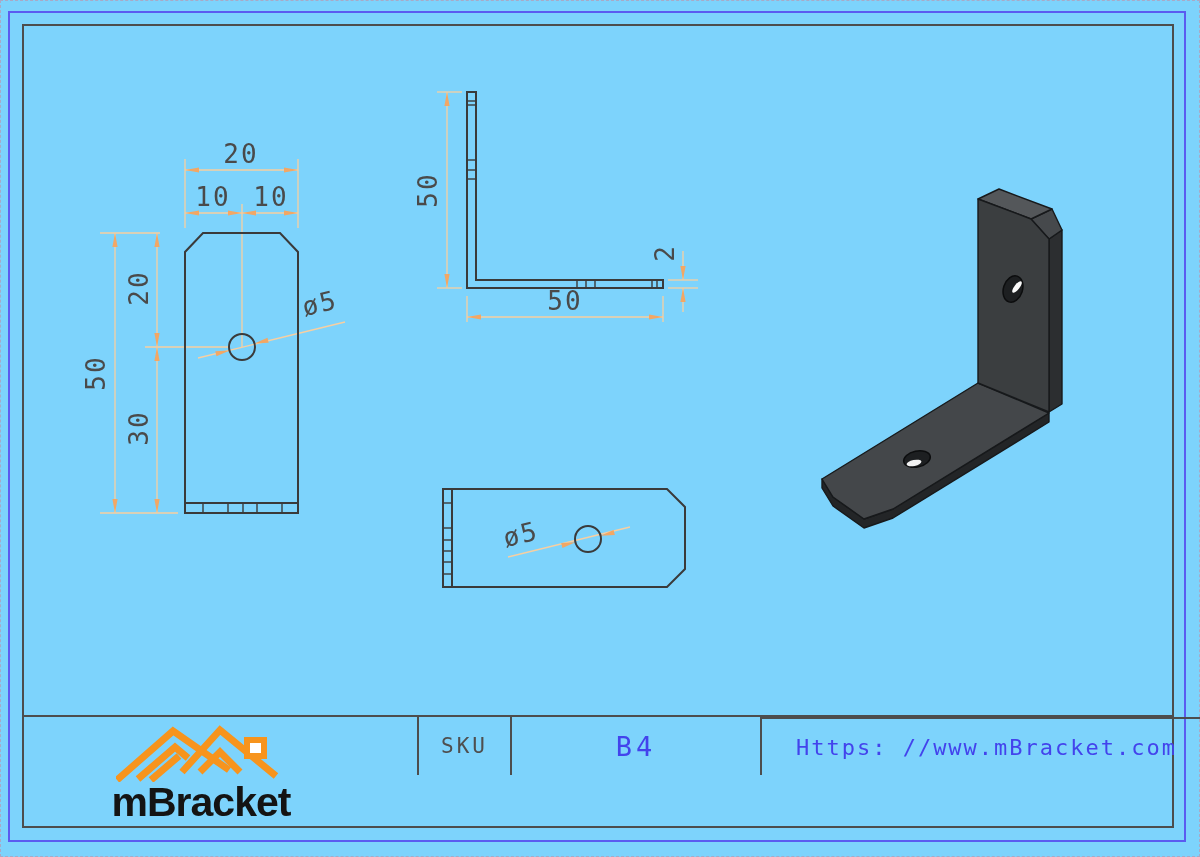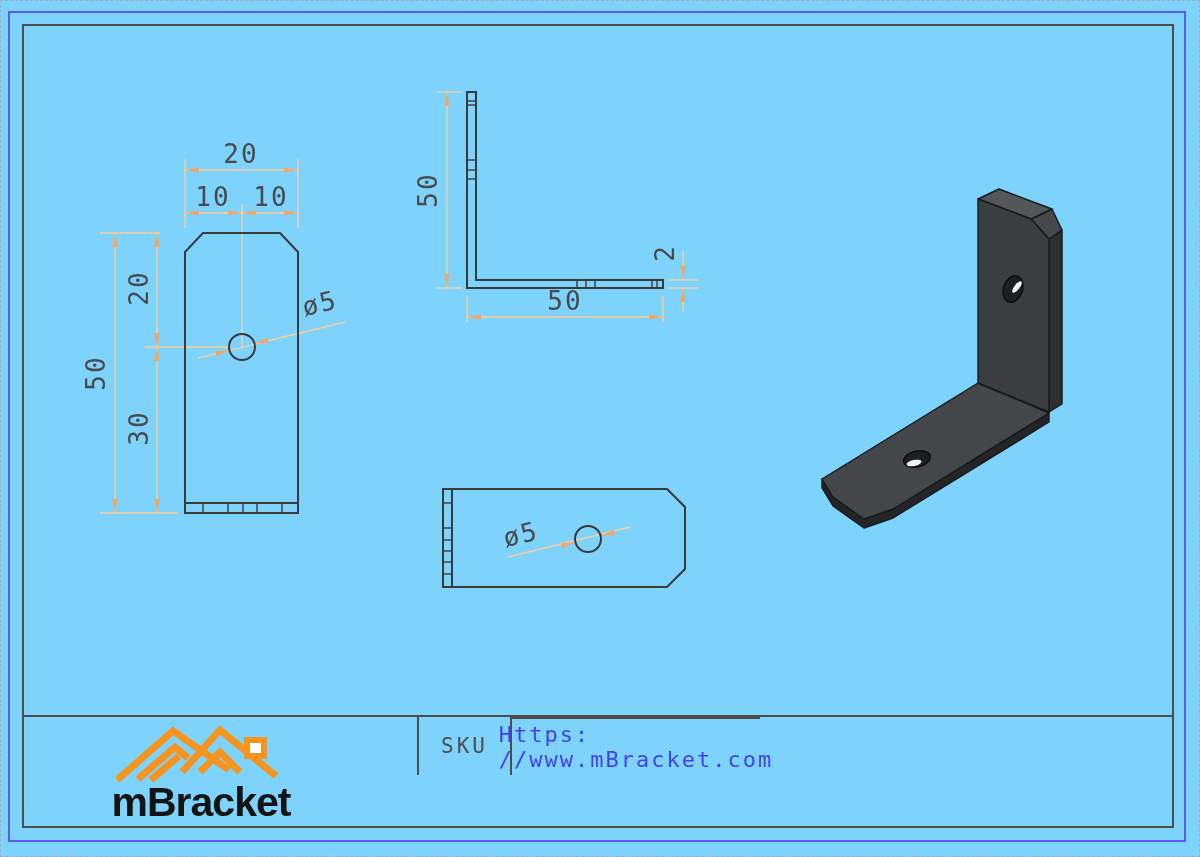--- a/index.html
+++ b/index.html
@@ -202,16 +202,17 @@
           <path d="M35,56 L63,32"></path>
           <path d="M66,48 L104,6 L160,52"></path>
           <path d="M84,48 L104,28 L124,48"></path>
           <rect x="131" y="16" width="17" height="16" stroke-width="6" fill="#ffffff"></rect>
         </g>
       </svg>
       <div class="logo-text">mBracket</div>
     </div>
     <div class="tb-grid">
       <div class="cell lbl">SKU</div>
+      <div class="cell val">B4</div>
       <div class="cell r2 info">Https: //www.mBracket.com</div>
     </div>
   </div>
 </div>
 
 </body></html>

